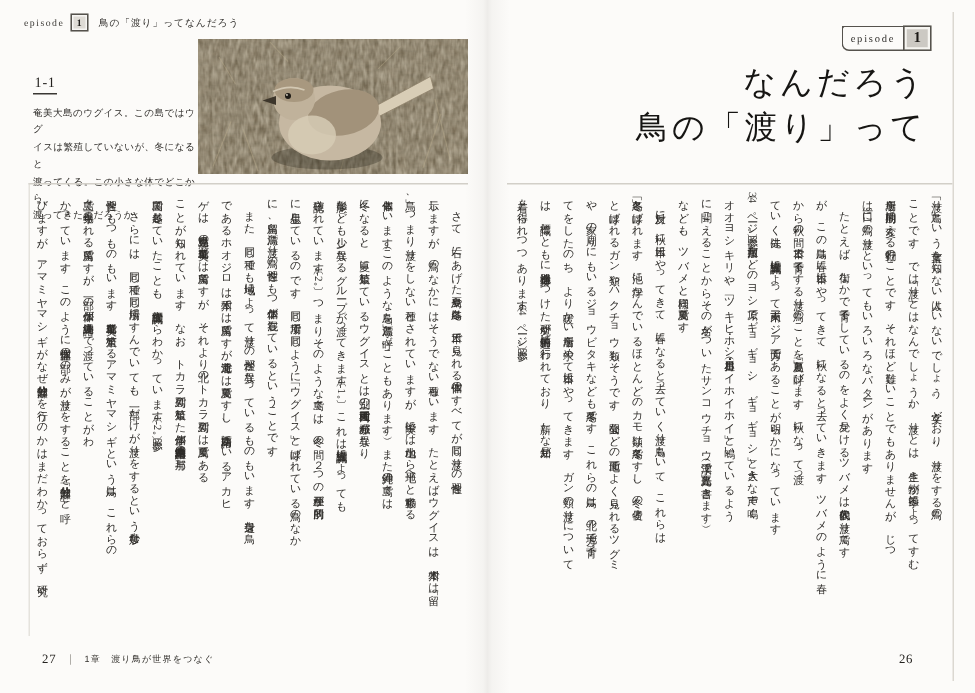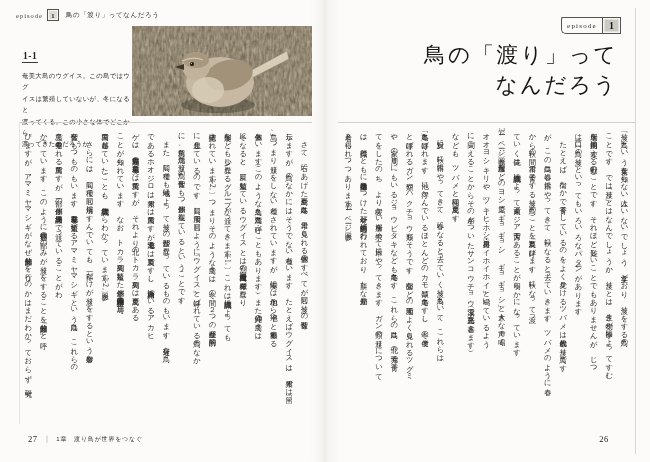--- a/index.html
+++ b/index.html
@@ -15,21 +15,21 @@
   .runhead{position:absolute; left:16px; top:9px; height:12px; display:flex; align-items:center; gap:4px;}
   .rh-episode{font-size:6.5px; letter-spacing:1px; color:#3a3834;}
   .rh-numbox{display:inline-flex; align-items:center; justify-content:center;
     width:10px; height:10px; border:0.8px solid #55524d; background:#dedbd5;
     box-shadow:inset 0 0 0 1px #f7f6f3; font-size:6.5px; font-weight:bold; color:#23211e;}
   .rh-title{font-size:6.5px; letter-spacing:0.6px; color:#2d2b28; margin-left:3px;}
   
   .photo{position:absolute; left:132px; top:26px; width:180px; height:90px; overflow:hidden; background:#7e725c;}
   .photo svg{display:block;}
   
-  .cap-num{position:absolute; left:22px; top:51px; font-size:9.5px; font-weight:bold; color:#23211e;
+  .cap-num{position:absolute; left:22px; top:51px; font-size:9.5px; font-weight:normal; color:#23211e;
     border-bottom:1.2px solid #3a3834; padding:0 1px 1px 1px; letter-spacing:0.5px;}
   .cap-text{position:absolute; left:22px; top:70px; width:108px; font-size:6.4px; line-height:11.4px;
     color:#2d2b28; white-space:pre-line; letter-spacing:0.2px; text-align:justify;
     font-family:"Liberation Sans","DejaVu Sans",sans-serif;}
   
   .rule-h{position:absolute; height:0; border-top:1px solid #d2cfc8;}
   .rule-h-left{left:19px; top:122px; width:293px;}
   .rule-h-right{left:338px; top:122px; width:297px;}
   .rule-v{position:absolute; width:0; border-left:1px solid #dbd8d1;}
   .rule-v-left{left:19px; top:122px; height:302px; opacity:.7;}
@@ -157,22 +157,22 @@
   </div>
 
   <div>
 
     <div class="ep-tag">
       <span class="ep-word">episode</span>
       <span class="ep-num">1</span>
     </div>
 
     <div class="main-title">
+      <div>なんだろう</div>
       <div>鳥の「渡り」って</div>
-      <div>なんだろう</div>
     </div>
 
     <div class="rule-h rule-h-right"></div>
     <div class="rule-v rule-v-right"></div>
 
     <div class="vtext body-right">「渡り鳥」という言葉を知らない人はいないでしょう。文字どおり、渡りをする鳥の
 ことです。では「渡り」とはなんでしょうか。渡りとは、生き物が季節によってすむ
 場所を周期的に変える行動のことです。それほど難しいことでもありませんが、じつ
 は一口に鳥の渡りといってもいろいろなパターンがあります。
 　たとえば、街なかで子育てしているのをよく見かけるツバメは代表的な渡り鳥です

